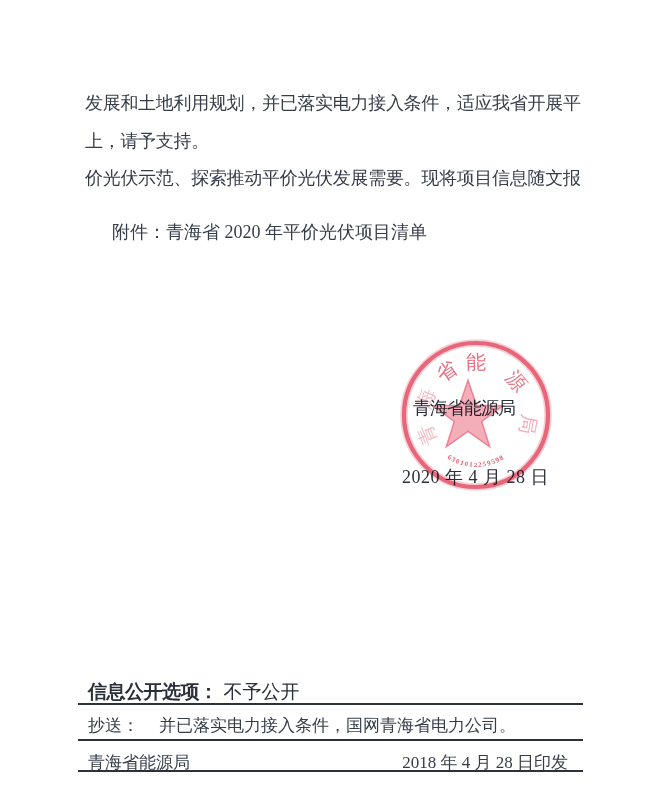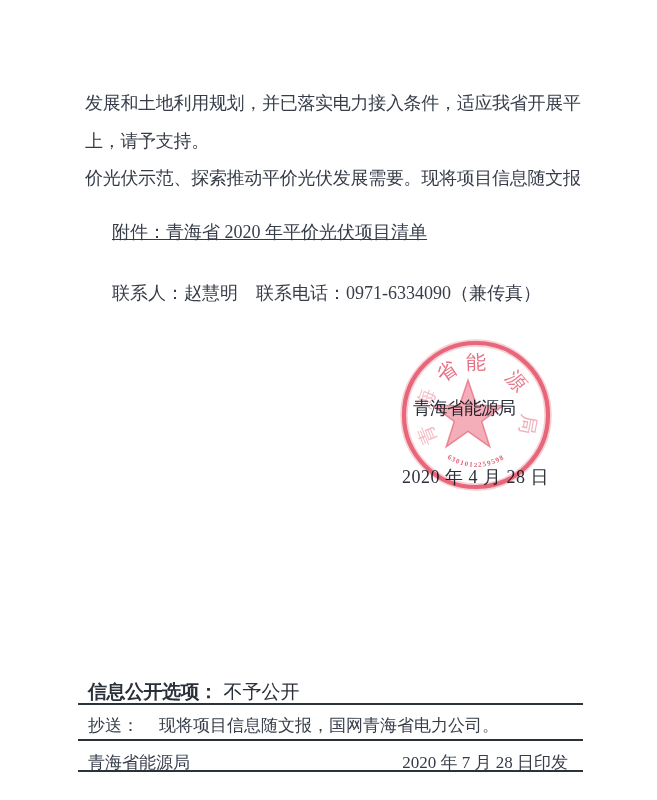--- a/index.html
+++ b/index.html
@@ -9,21 +9,21 @@
     color:#363d49;
   }
   .page { position:relative; width:657px; height:800px; background:#ffffff; overflow:hidden; }
 
   
   .body-text { position:absolute; left:85px; top:85px; width:505px;
     font-size:18px; line-height:37.5px; letter-spacing:-0.3px; color:#363d49; }
   .body-text .line { white-space:nowrap; }
 
   .attachment-line { position:absolute; left:112px; top:219px;
-    font-size:18px; line-height:26px; white-space:nowrap; color:#363d49;text-decoration:underline; }
+    font-size:18px; line-height:26px; white-space:nowrap; color:#363d49; }
   .contact-line { position:absolute; left:112px; top:280px;
     font-size:18px; line-height:26px; white-space:nowrap; color:#363d49; }
 
   
   .seal { position:absolute; left:395px; top:335px; width:160px; height:160px; }
   .seal svg { filter: blur(0.4px); }
   .seal-text { font-family:"Liberation Serif","DejaVu Serif",serif; }
 
   .seal-issuer { position:absolute; left:413px; top:396px;
     font-size:18px; letter-spacing:-1px; color:#2b313b; white-space:nowrap;
@@ -55,21 +55,20 @@
 <div class="page">
 
   <div class="body-text">
     <div class="line">发展和土地利用规划，并已落实电力接入条件，适应我省开展平</div>
     <div class="line">上，请予支持。</div>
     <div class="line">价光伏示范、探索推动平价光伏发展需要。现将项目信息随文报</div>
   </div>
 
   <div class="attachment-line">附件：青海省 2020 年平价光伏项目清单</div>
 
-  <div class="contact-line">联系人：赵慧明　联系电话：0971-6334090（兼传真）</div>
 
   <div class="seal">
     <svg viewBox="0 0 160 160" width="160" height="160">
       <defs>
         <path id="serialArc" d="M 36 106 A 52 52 0 0 0 126 106" fill="none"></path>
       </defs>
 
       <circle cx="81" cy="80" r="72" fill="none" stroke="rgba(229,86,108,0.28)" stroke-width="7.5"></circle>
       <circle cx="81" cy="80" r="72" fill="none" stroke="rgba(229,86,108,0.88)" stroke-width="4.2"></circle>
 
@@ -92,23 +91,23 @@
 
   <div class="seal-issuer">青海省能源局</div>
   <div class="seal-date">2020 年 4 月 28 日</div>
 
   <div class="disclosure">
     <span class="label">信息公开选项：</span><span class="value">不予公开</span>
   </div>
   <div class="rule rule-1"></div>
 
   <div class="cc-line">
-    <span class="label">抄送：</span><span>现将项目信息随文报，国网青海省电力公司。</span>
+    <span class="label">抄送：</span><span>并已落实电力接入条件，国网青海省电力公司。</span>
   </div>
   <div class="rule rule-2"></div>
 
   <div class="footer-row">
     <span>青海省能源局</span>
-    <span>2020 年 7 月 28 日印发</span>
+    <span>2018 年 4 月 28 日印发</span>
   </div>
   <div class="rule rule-3"></div>
 
 </div>
 
 </body></html>

